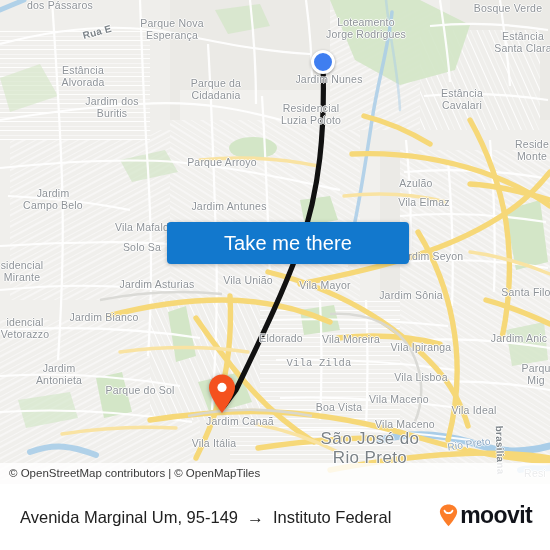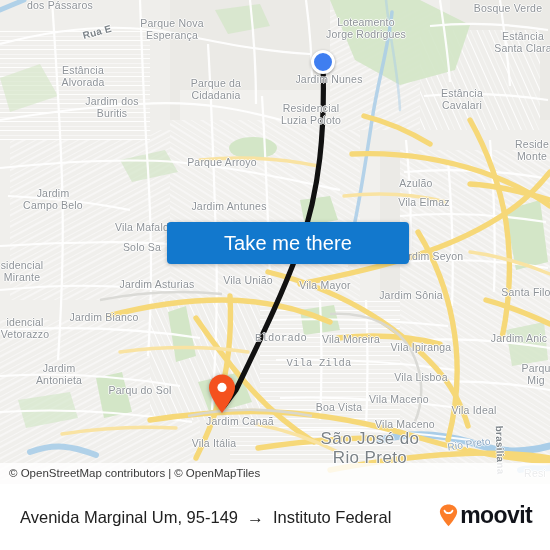--- a/index.html
+++ b/index.html
@@ -323,29 +323,29 @@
         <div class="maplabel" style="left: 157px; top: 285px;">Jardim Asturias</div>
         <div class="maplabel" style="left: 248px; top: 281px;">Vila União</div>
         <div class="maplabel" style="left: 325px; top: 286px;">Vila Mayor</div>
         <div class="maplabel" style="left: 411px; top: 296px;">Jardim Sônia</div>
         <div class="maplabel" style="left: 526px; top: 293px;">Santa Filo</div>
         <div class="maplabel" style="left: 104px; top: 318px;">Jardim Bianco</div>
         <div class="maplabel" style="left: 25px; top: 329px;">idencial
 Vetorazzo</div>
         <div class="maplabel" style="left: 351px; top: 340px;">Vila Moreira</div>
         <div class="maplabel" style="left: 421px; top: 348px;">Vila Ipiranga</div>
-        <div class="maplabel" style="left: 281px; top: 339px; font-family: Liberation Mono, monospace;">Eldorado</div>
+        <div class="maplabel" style="left: 281px; top: 339px;">Eldorado</div>
         <div class="maplabel" style="left: 519px; top: 339px;">Jardim Anic</div>
         <div class="maplabel" style="left: 59px; top: 375px;">Jardim
 Antonieta</div>
         <div class="maplabel" style="left: 319px; top: 364px; font-family: Liberation Mono, monospace;">Vila Zilda</div>
         <div class="maplabel" style="left: 421px; top: 378px;">Vila Lisboa</div>
         <div class="maplabel" style="left: 536px; top: 375px;">Parqu
 Mig</div>
-        <div class="maplabel" style="left: 140px; top: 391px;">Parqu do Sol</div>
+        <div class="maplabel" style="left: 140px; top: 391px;">Parque do Sol</div>
         <div class="maplabel" style="left: 339px; top: 408px;">Boa Vista</div>
         <div class="maplabel" style="left: 399px; top: 400px;">Vila Maceno</div>
         <div class="maplabel" style="left: 474px; top: 411px;">Vila Ideal</div>
         <div class="maplabel" style="left: 240px; top: 422px;">Jardim Canaã</div>
         <div class="maplabel" style="left: 405px; top: 425px;">Vila Maceno</div>
         <div class="maplabel" style="left: 214px; top: 444px;">Vila Itália</div>
         <div class="maplabel city" style="left: 370px; top: 448px;">São José do
 Rio Preto</div>
         <div class="maplabel water" style="left: 469px; top: 444px; transform: translate(-50%, -50%) rotate(-8deg);">Rio Preto</div>
         <div class="maplabel road" style="left: 500px; top: 450px; transform: translate(-50%, -50%) rotate(88deg);">brasiliana</div>

